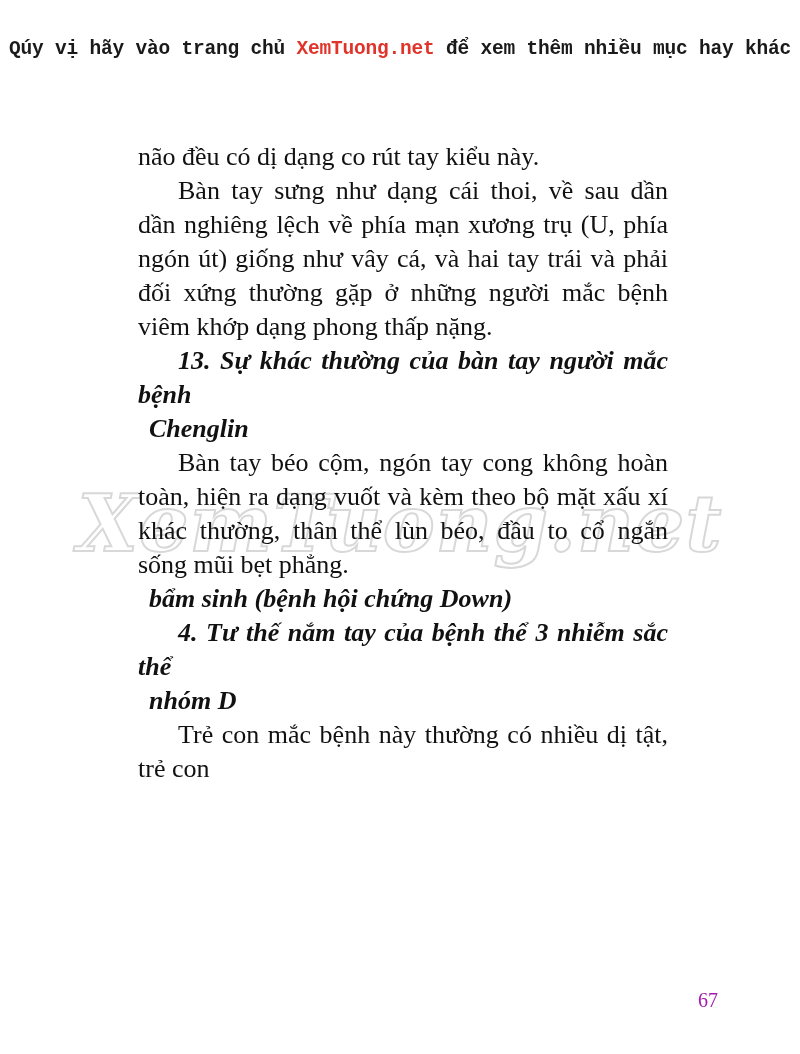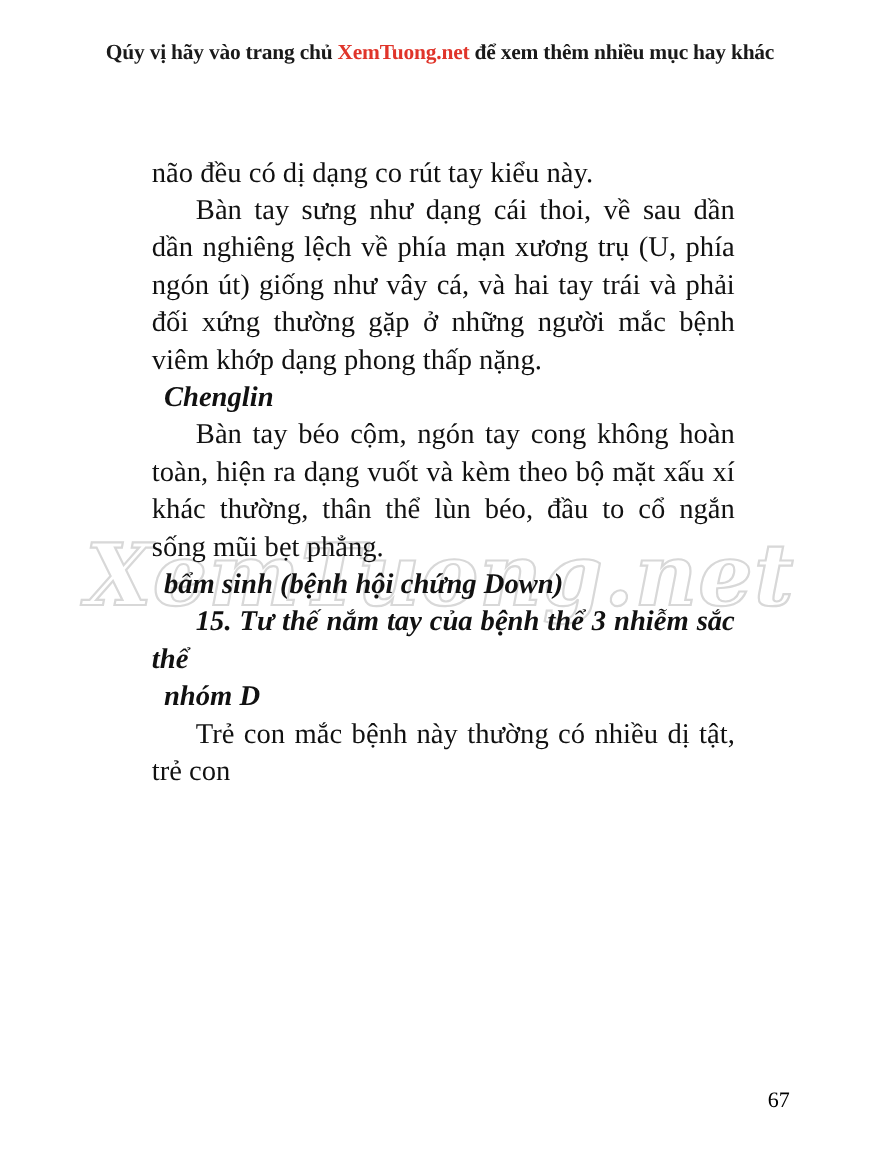--- a/index.html
+++ b/index.html
@@ -22,21 +22,21 @@
     box-sizing: border-box;
   }
 
   
   .banner {
     position: absolute;
     top: 38px;
     left: 0;
     width: 800px;
     text-align: center;
-    font-family: Liberation Serif, serif;
+    font-family: Liberation Mono, monospace;
     font-size: 19.5px;
     font-weight: bold;
     color: #1a1a1a;
     letter-spacing: -0.2px;
     white-space: nowrap;
   }
   .banner .brand {
     color: #e0342a;
   }
 
@@ -99,41 +99,42 @@
     text-indent: 40px;
     text-align: justify;
   }
 
   
   .page-number {
     position: absolute;
     right: 82px;
     bottom: 42px;
     font-size: 20px;
-    color: #000000;
+    color: #a21caf;
     font-family: "Liberation Serif", serif;
   }
 </style>
 </head>
 <body>
 
 <div class="page">
 
   <div class="banner">
     <span>Qúy vị hãy vào trang chủ </span><span class="brand">XemTuong.net</span><span> để xem thêm nhiều mục hay khác</span>
   </div>
 
   <div class="watermark">XemTuong.net</div>
 
   <div class="content">
     <p>não đều có dị dạng co rút tay kiểu này.</p>
     <p class="indent">Bàn tay sưng như dạng cái thoi, về sau dần dần nghiêng lệch về phía mạn xương trụ (U, phía ngón út) giống như vây cá, và hai tay trái và phải đối xứng thường gặp ở những người mắc bệnh viêm khớp dạng phong thấp nặng.</p>
+    <p class="heading-wide">13. Sự khác thường của bàn tay người mắc bệnh</p>
     <p class="heading-cont">Chenglin</p>
     <p class="indent">Bàn tay béo cộm, ngón tay cong không hoàn toàn, hiện ra dạng vuốt và kèm theo bộ mặt xấu xí khác thường, thân thể lùn béo, đầu to cổ ngắn sống mũi bẹt phẳng.</p>
     <p class="heading-cont">bẩm sinh (bệnh hội chứng Down)</p>
-    <p class="heading-wide">15. Tư thế nắm tay của bệnh thể 3 nhiễm sắc thể</p>
+    <p class="heading-wide">4. Tư thế nắm tay của bệnh thể 3 nhiễm sắc thể</p>
     <p class="heading-cont">nhóm D</p>
     <p class="indent">Trẻ con mắc bệnh này thường có nhiều dị tật, trẻ con</p>
   </div>
 
   <div class="page-number">67</div>
 
 </div>
 
 </body></html>

